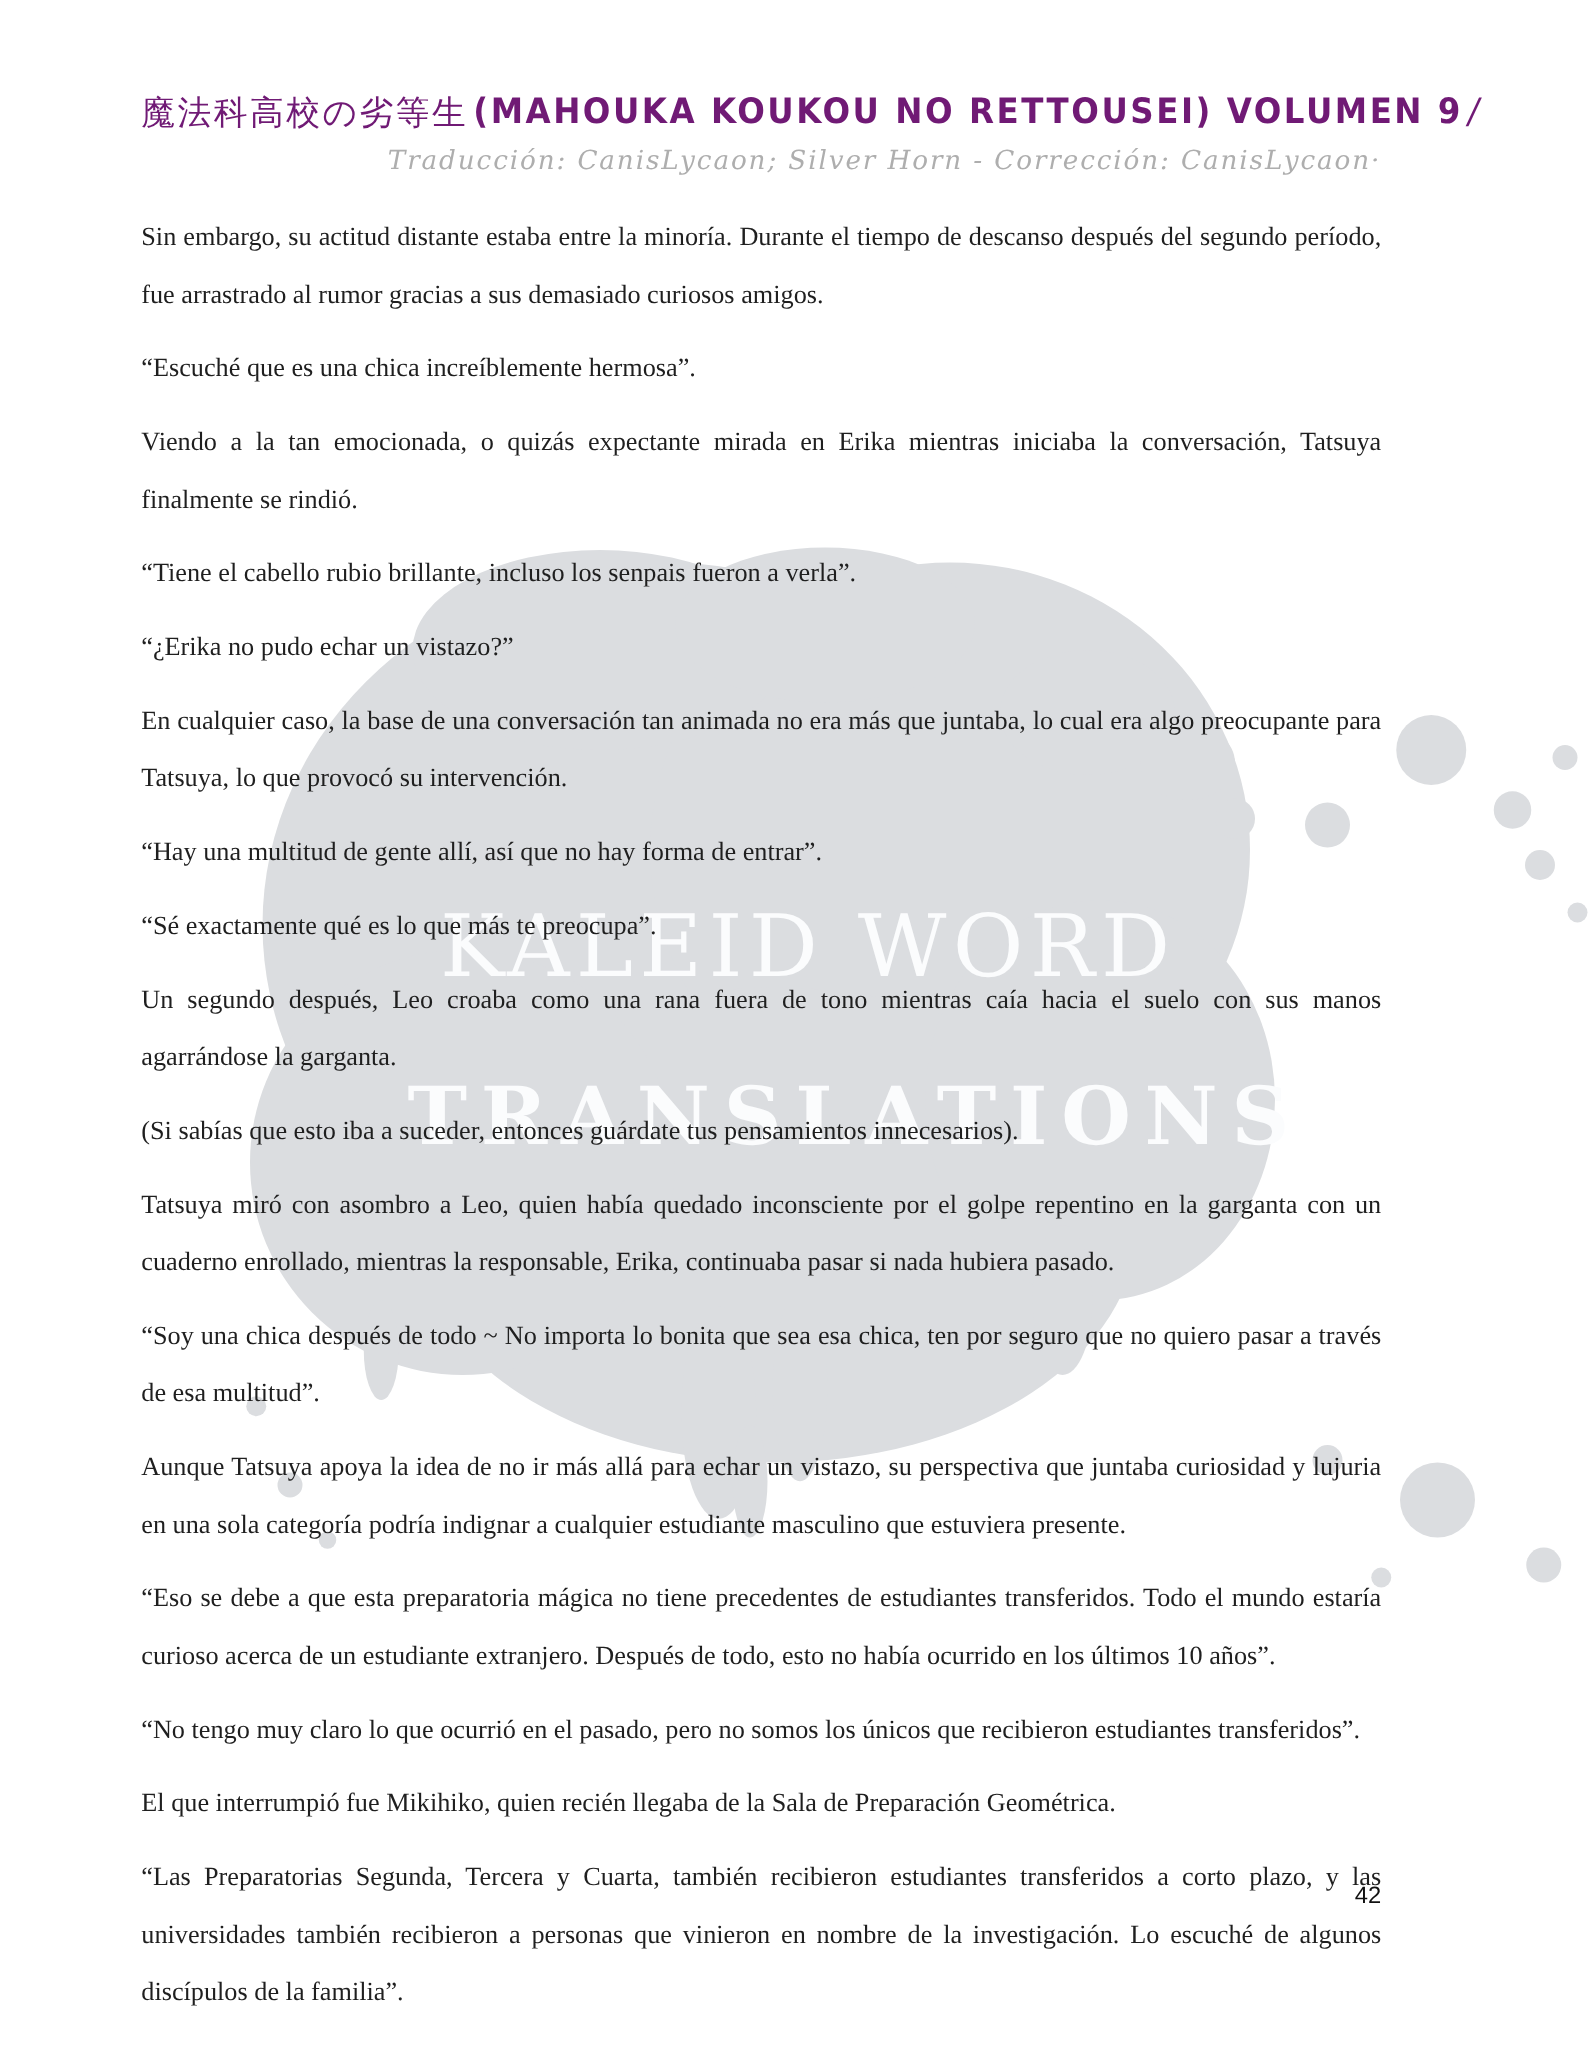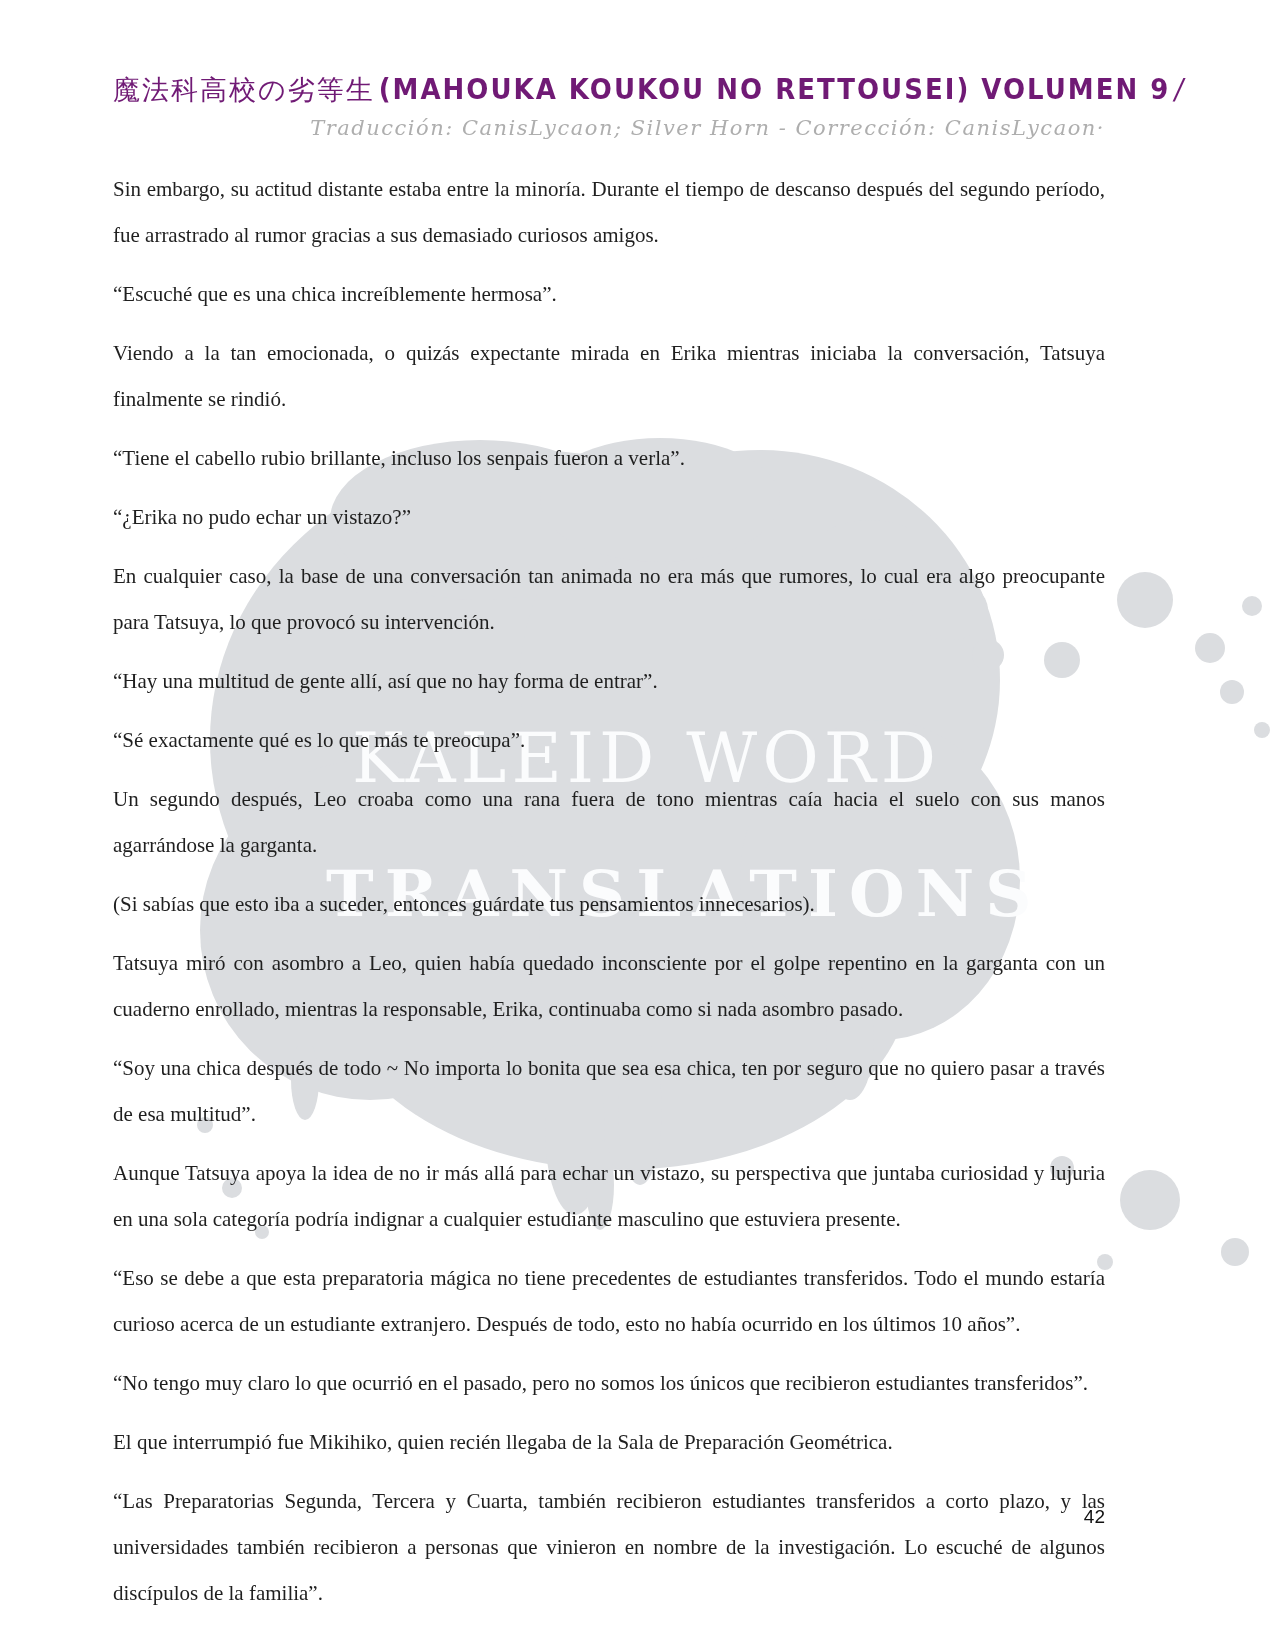--- a/index.html
+++ b/index.html
@@ -145,26 +145,26 @@
   </div>
   <div class="credits-line">Traducción: CanisLycaon; Silver Horn - Corrección: CanisLycaon·</div>
 </div>
 
 <div class="body-text">
     <p>Sin embargo, su actitud distante estaba entre la minoría. Durante el tiempo de descanso después del segundo período, fue arrastrado al rumor gracias a sus demasiado curiosos amigos.</p>
     <p>“Escuché que es una chica increíblemente hermosa”.</p>
     <p>Viendo a la tan emocionada, o quizás expectante mirada en Erika mientras iniciaba la conversación, Tatsuya finalmente se rindió.</p>
     <p>“Tiene el cabello rubio brillante, incluso los senpais fueron a verla”.</p>
     <p>“¿Erika no pudo echar un vistazo?”</p>
-    <p>En cualquier caso, la base de una conversación tan animada no era más que rumores, lo cual era algo preocupante para Tatsuya, lo que provocó su intervención.</p>
+    <p>En cualquier caso, la base de una conversación tan animada no era más que juntaba, lo cual era algo preocupante para Tatsuya, lo que provocó su intervención.</p>
     <p>“Hay una multitud de gente allí, así que no hay forma de entrar”.</p>
     <p>“Sé exactamente qué es lo que más te preocupa”.</p>
     <p>Un segundo después, Leo croaba como una rana fuera de tono mientras caía hacia el suelo con sus manos agarrándose la garganta.</p>
     <p>(Si sabías que esto iba a suceder, entonces guárdate tus pensamientos innecesarios).</p>
-    <p>Tatsuya miró con asombro a Leo, quien había quedado inconsciente por el golpe repentino en la garganta con un cuaderno enrollado, mientras la responsable, Erika, continuaba como si nada asombro pasado.</p>
+    <p>Tatsuya miró con asombro a Leo, quien había quedado inconsciente por el golpe repentino en la garganta con un cuaderno enrollado, mientras la responsable, Erika, continuaba pasar si nada hubiera pasado.</p>
     <p>“Soy una chica después de todo ~ No importa lo bonita que sea esa chica, ten por seguro que no quiero pasar a través de esa multitud”.</p>
     <p>Aunque Tatsuya apoya la idea de no ir más allá para echar un vistazo, su perspectiva que juntaba curiosidad y lujuria en una sola categoría podría indignar a cualquier estudiante masculino que estuviera presente.</p>
     <p>“Eso se debe a que esta preparatoria mágica no tiene precedentes de estudiantes transferidos. Todo el mundo estaría curioso acerca de un estudiante extranjero. Después de todo, esto no había ocurrido en los últimos 10 años”.</p>
     <p>“No tengo muy claro lo que ocurrió en el pasado, pero no somos los únicos que recibieron estudiantes transferidos”.</p>
     <p>El que interrumpió fue Mikihiko, quien recién llegaba de la Sala de Preparación Geométrica.</p>
     <p>“Las Preparatorias Segunda, Tercera y Cuarta, también recibieron estudiantes transferidos a corto plazo, y las universidades también recibieron a personas que vinieron en nombre de la investigación. Lo escuché de algunos discípulos de la familia”.</p>
   </div>
 
 <div class="page-number">42</div>
 

